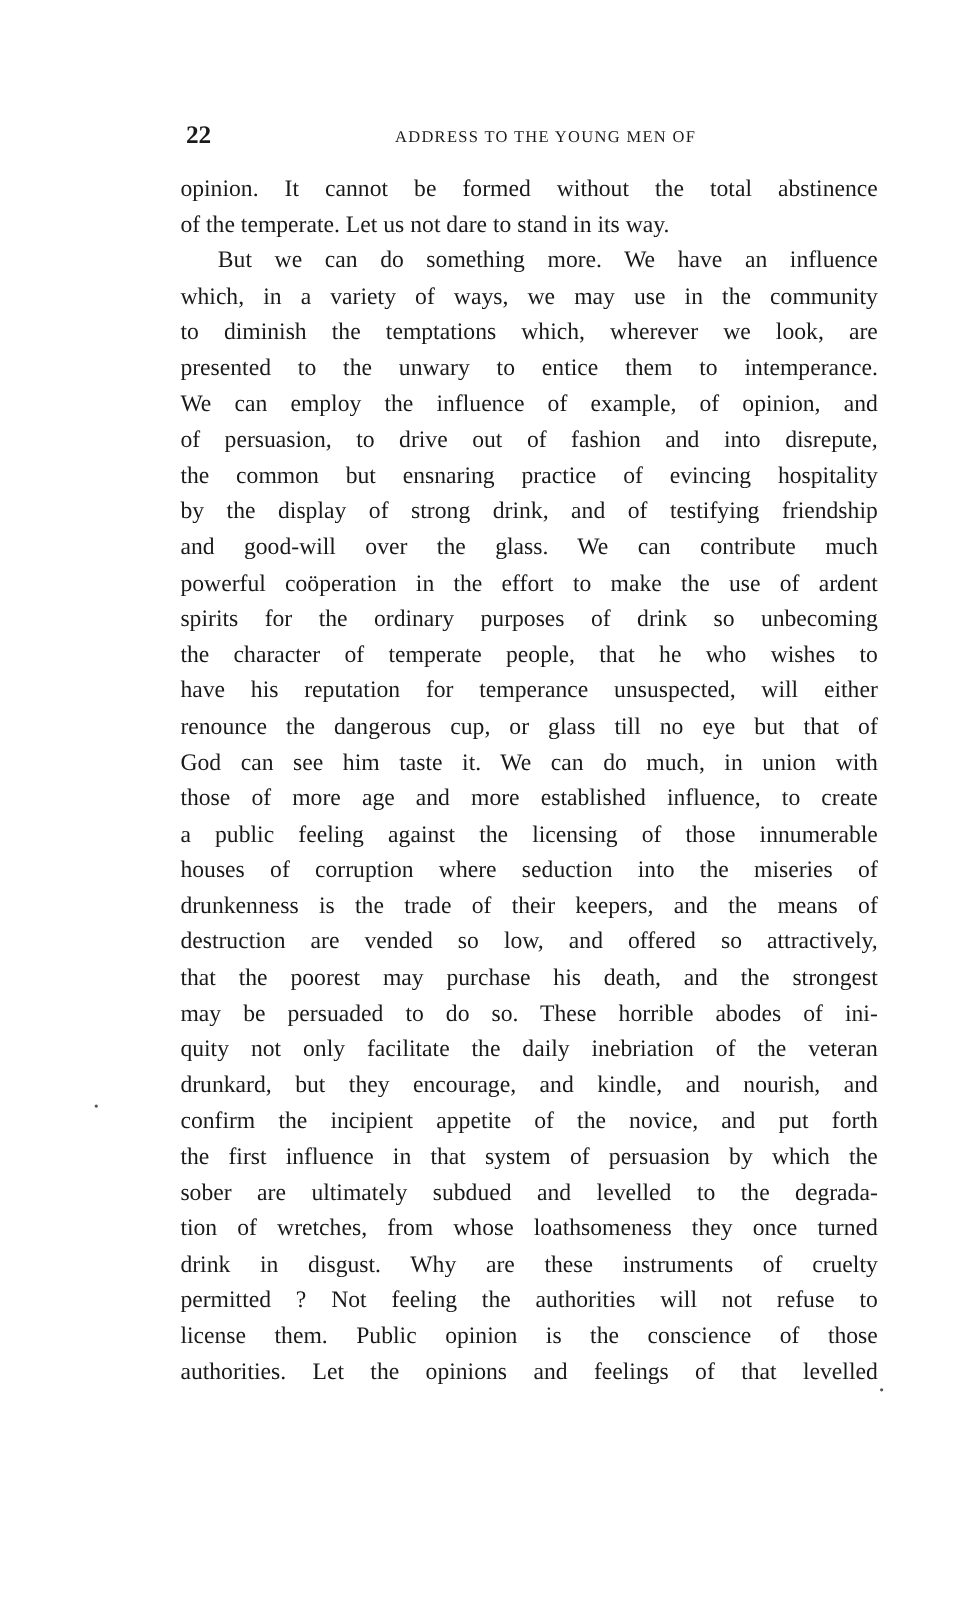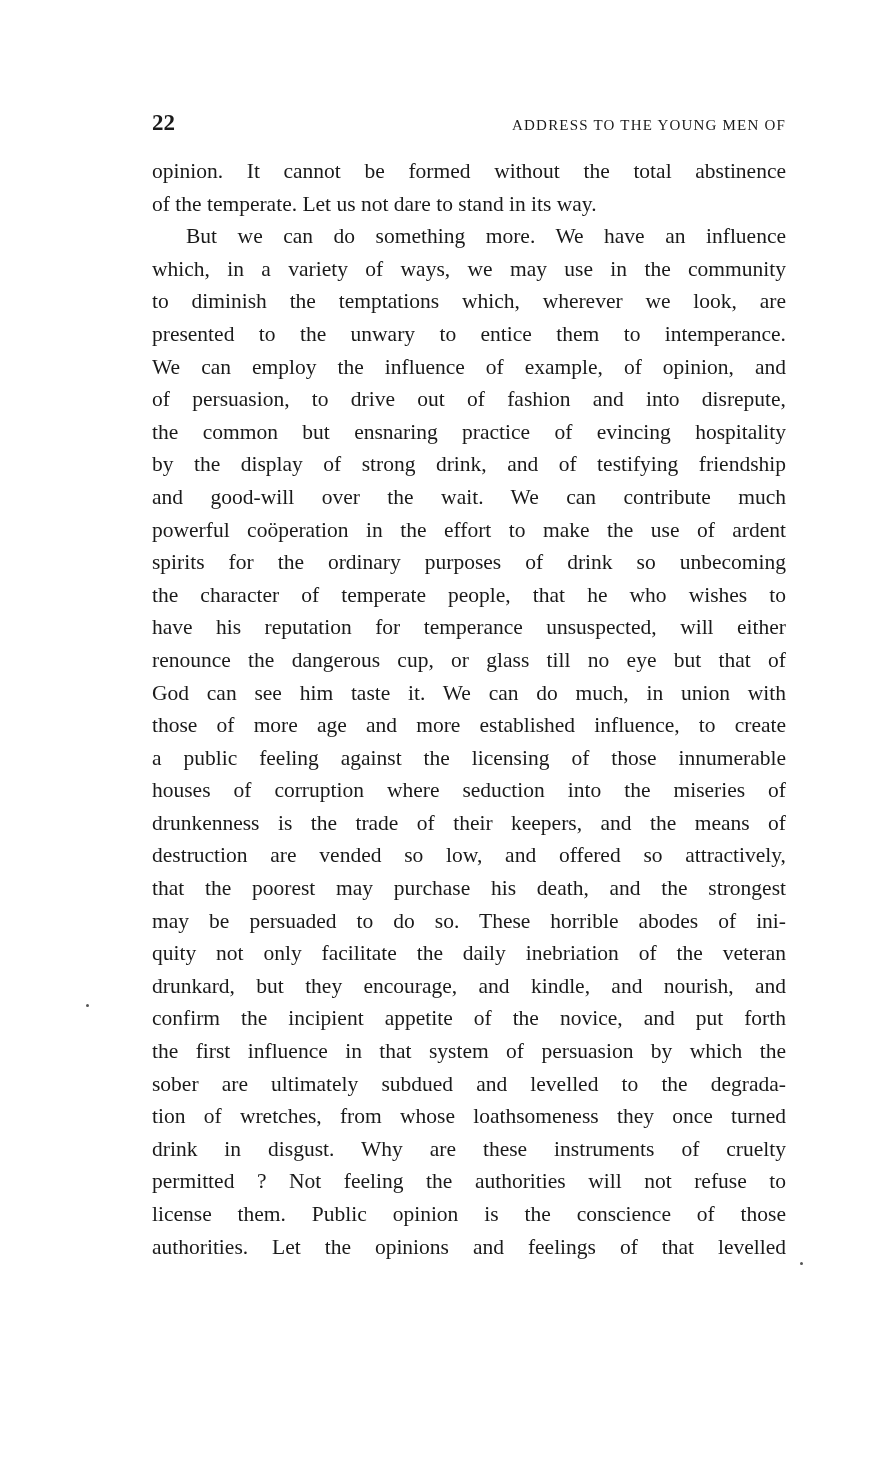--- a/index.html
+++ b/index.html
@@ -16,48 +16,48 @@
       color: #1a1a1a;
     }
     .page {
       position: absolute;
       left: 0; top: 0;
       width: 888px;
       height: 1475px;
     }
     .running-head {
       position: absolute;
-      left: 152px;
+      left: 169px;
       top: 108px;
       width: 634px;
       height: 30px;
     }
     .page-number {
       position: absolute;
       left: 0;
       top: 0;
       font-size: 23px;
       font-weight: bold;
       line-height: 30px;
     }
     .running-title {
       position: absolute;
       left: 0;
       width: 634px;
       top: 2px;
-      text-align: right;
+      text-align: center;
       font-size: 15px;
       letter-spacing: 1.2px;
       line-height: 30px;
       padding-left: 20px;
       box-sizing: border-box;
     }
     .body-text {
       position: absolute;
-      left: 152px;
+      left: 164px;
       top: 155px;
       width: 634px;
       text-decoration: underline;
     }
     .line {
       display: block;
       height: 32.6px;
       line-height: 32.6px;
       font-size: 21.5px;
       text-align: justify;
@@ -97,21 +97,21 @@
     <div class="line" style="text-align-last:left"><span class="line-inner" style="text-align-last:left">of the temperate.  Let us not dare to stand in its way.</span></div>
 
     <div class="line indent"><span class="line-inner">But we can do something more.  We have an influence</span></div>
     <div class="line"><span class="line-inner">which, in a variety of ways, we may use in the community</span></div>
     <div class="line"><span class="line-inner">to diminish the temptations which, wherever we look, are</span></div>
     <div class="line"><span class="line-inner">presented to the unwary to entice them to intemperance.</span></div>
     <div class="line"><span class="line-inner">We can employ the influence of example, of opinion, and</span></div>
     <div class="line"><span class="line-inner">of persuasion, to drive out of fashion and into disrepute,</span></div>
     <div class="line"><span class="line-inner">the common but ensnaring practice of evincing hospitality</span></div>
     <div class="line"><span class="line-inner">by the display of strong drink, and of testifying friendship</span></div>
-    <div class="line"><span class="line-inner">and good-will over the wait.  We can contribute much</span></div>
+    <div class="line"><span class="line-inner">and good-will over the glass.  We can contribute much</span></div>
     <div class="line"><span class="line-inner">powerful coöperation in the effort to make the use of ardent</span></div>
     <div class="line"><span class="line-inner">spirits for the ordinary purposes of drink so unbecoming</span></div>
     <div class="line"><span class="line-inner">the character of temperate people, that he who wishes to</span></div>
     <div class="line"><span class="line-inner">have his reputation for temperance unsuspected, will either</span></div>
     <div class="line"><span class="line-inner">renounce the dangerous cup, or glass till no eye but that of</span></div>
     <div class="line"><span class="line-inner">God can see him taste it.  We can do much, in union with</span></div>
     <div class="line"><span class="line-inner">those of more age and more established influence, to create</span></div>
     <div class="line"><span class="line-inner">a public feeling against the licensing of those innumerable</span></div>
     <div class="line"><span class="line-inner">houses of corruption where seduction into the miseries of</span></div>
     <div class="line"><span class="line-inner">drunkenness is the trade of their keepers, and the means of</span></div>

